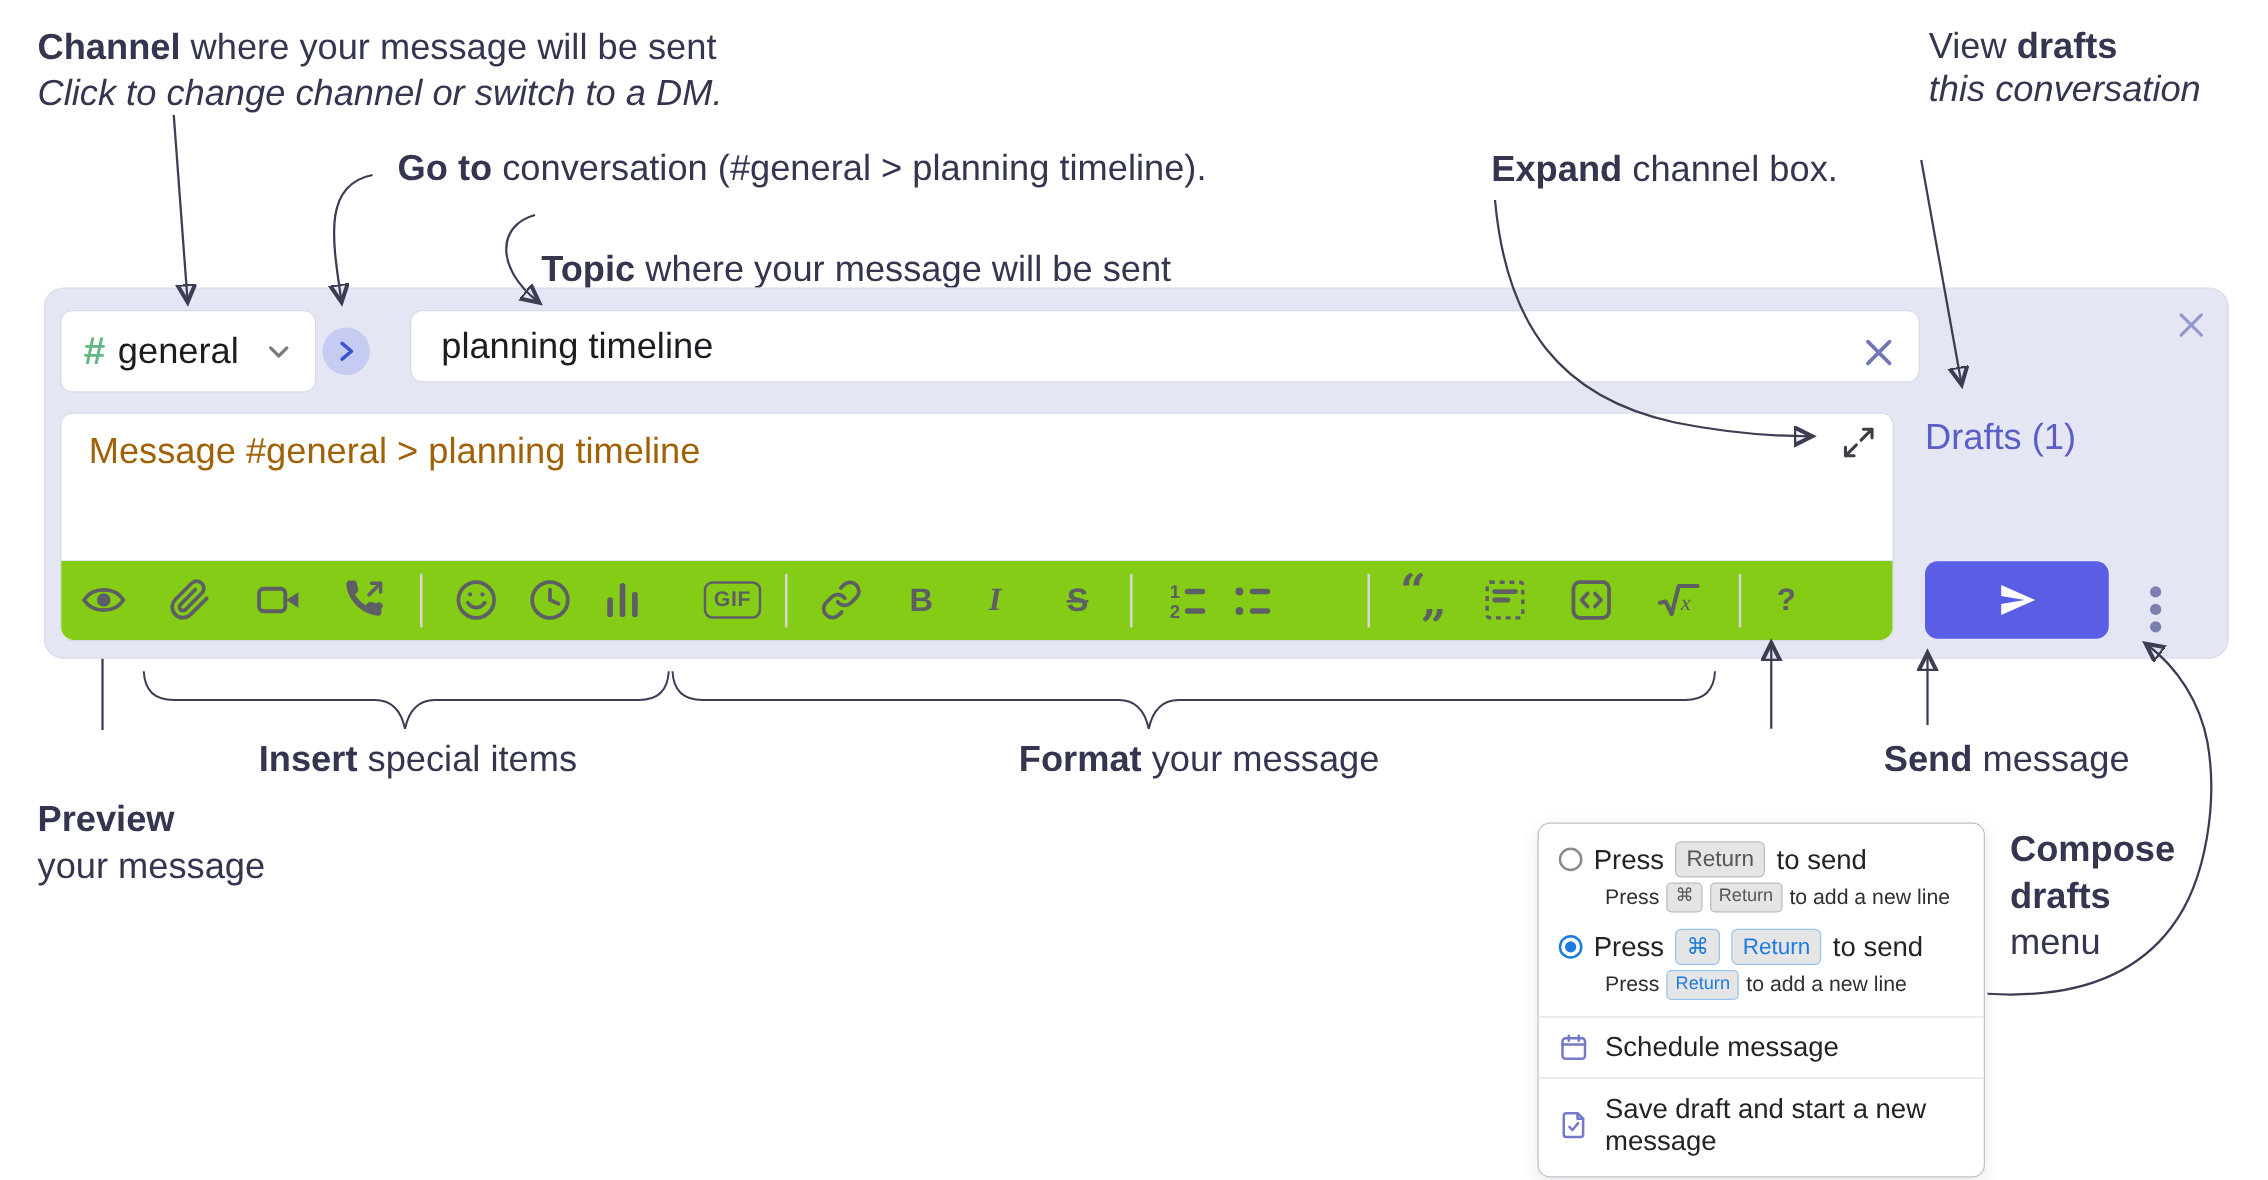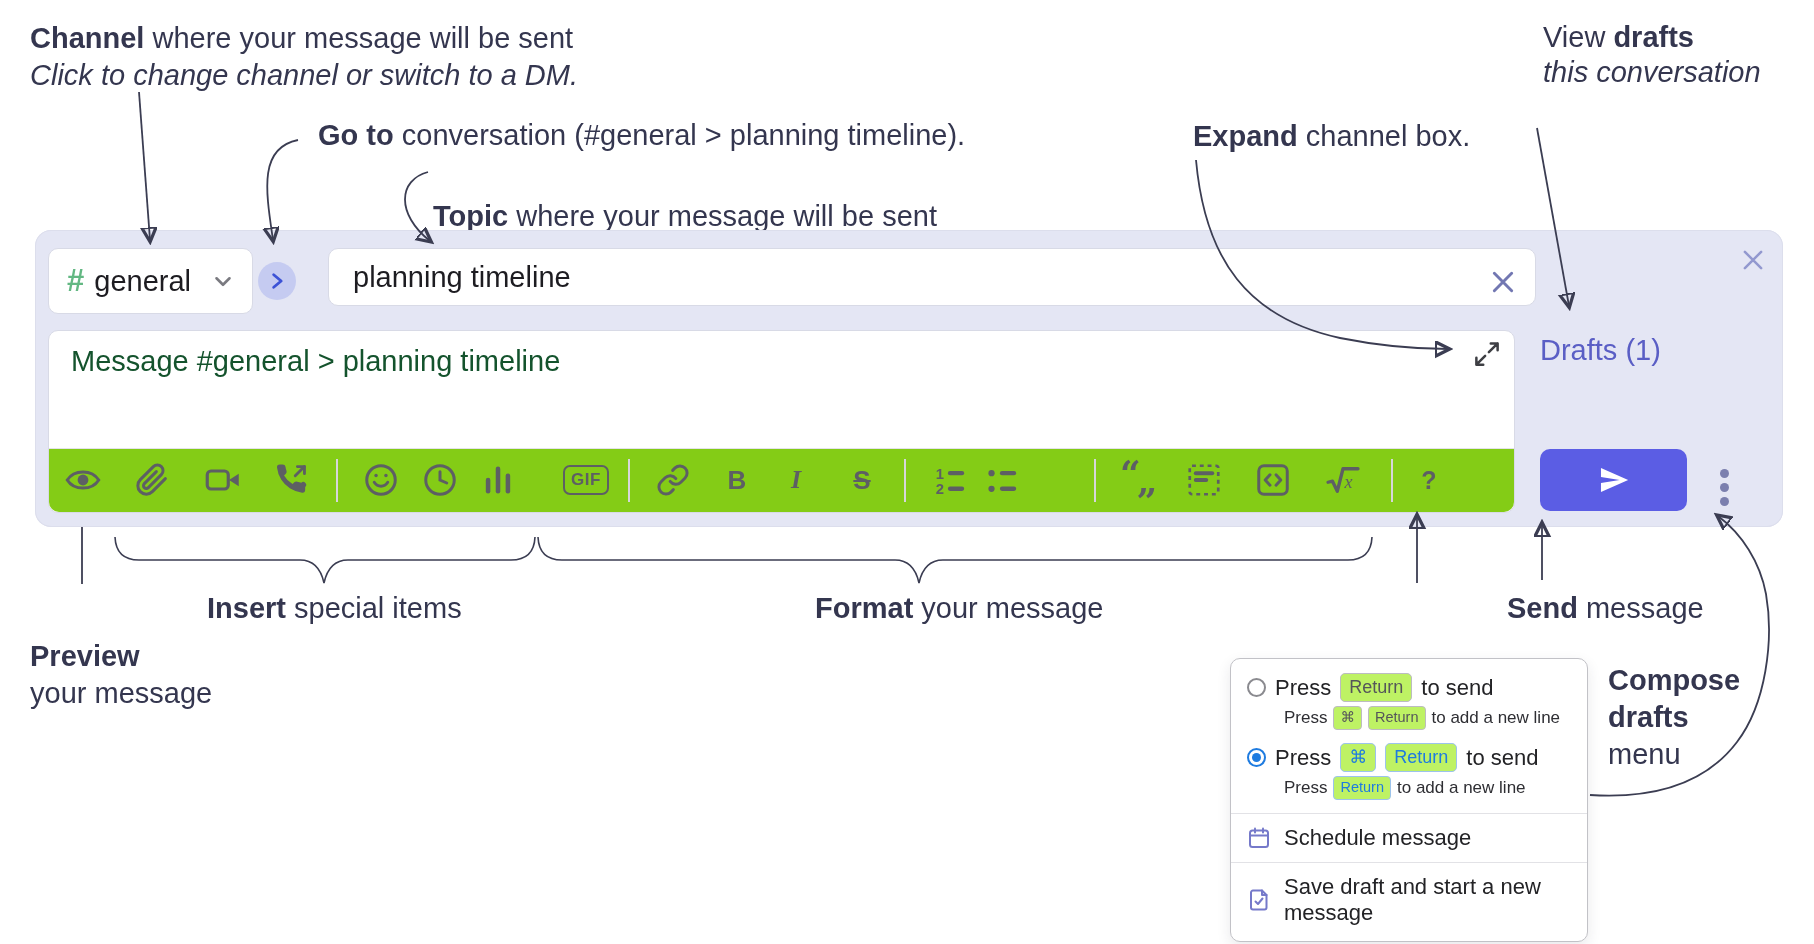--- a/index.html
+++ b/index.html
@@ -27,21 +27,21 @@
   .topic-input{position:absolute;left:272px;top:18px;width:1208px;height:58px;background:#fff;
         border:1px solid #d8dae6;border-radius:10px;box-sizing:border-box;
         display:flex;align-items:center;padding:0 60px 0 24px;margin-left:21px;}
   .topic-text{font-size:29px;color:#1d1c21;}
   .clear-x{position:absolute;right:14px;top:15px;width:36px;height:36px;display:flex;
         align-items:center;justify-content:center;cursor:pointer;}
   .close-x{position:absolute;left:1700px;top:12px;width:36px;height:36px;display:flex;
         align-items:center;justify-content:center;}
   .msg-box{position:absolute;left:13px;top:100px;width:1467px;height:183px;background:#fff;
         border:1px solid #d8dae6;border-radius:10px;box-sizing:border-box;}
-  .placeholder{position:absolute;left:22px;top:14px;font-size:29px;color:#14532d;}
+  .placeholder{position:absolute;left:22px;top:14px;font-size:29px;color:#a16207;}
   .expand-btn{position:absolute;right:12px;top:8px;width:30px;height:30px;}
   .toolbar{position:absolute;left:0;right:0;bottom:0;height:63px;background:#84cc16;
         border-top:1px solid #e3e3e8;border-radius:0 0 10px 10px;}
   .tb-ic{position:absolute;top:13px;width:36px;height:36px;color:#5d5f64;display:flex;
         align-items:center;justify-content:center;}
   .tb-sep{position:absolute;top:10px;width:2px;height:43px;background:#d6d6db;}
   .gif-badge{position:absolute;top:16px;height:26px;border:2.4px solid #5d5f64;border-radius:7px;
         color:#5d5f64;font-size:17px;font-weight:700;letter-spacing:.5px;display:flex;
         align-items:center;padding:0 6px;}
   .txt-ic{font-size:26px;font-weight:700;color:#5d5f64;}
@@ -58,21 +58,21 @@
   
   .menu{position:absolute;left:1230px;top:658px;width:358px;background:#fff;
         border:1.5px solid #c2c2c7;border-radius:10px;box-shadow:0 5px 14px rgba(40,40,60,.10);
         box-sizing:border-box;padding:10px 0 8px 0;color:#232326;z-index:4;}
   .opt-main{display:flex;align-items:center;gap:9px;padding:4px 16px 2px 16px;font-size:22px;}
   .opt-sub{display:flex;align-items:center;gap:6px;padding:2px 16px 9px 53px;font-size:17px;color:#2e2e33;}
   .radio{width:19px;height:19px;border-radius:50%;border:2px solid #8a8a8f;box-sizing:border-box;flex:none;}
   .radio.sel{border-color:#1e7be0;display:flex;align-items:center;justify-content:center;}
   .radio.sel::after{content:"";width:9px;height:9px;border-radius:50%;background:#1e7be0;}
   .key{border:1.5px solid #bcbcc1;border-radius:5px;padding:0 8px;height:27px;line-height:26px;
-        font-size:18px;color:#55565a;background:#bef264;white-space:nowrap;}
+        font-size:18px;color:#55565a;background:#e5e5e5;white-space:nowrap;}
   .key.sm{height:22px;line-height:21px;font-size:14.5px;padding:0 6px;border-radius:4px;}
   .key.blue{color:#1e7be0;border-color:#9cc3ec;}
   .menu hr{border:none;border-top:1px solid #e2e2e6;margin:4px 0;}
   .menu-item{display:flex;align-items:center;gap:13px;padding:7px 16px;font-size:22px;cursor:pointer;}
   .menu-item svg{flex:none;}
 </style>
 </head>
 <body>
 
 <div class="canvas">

